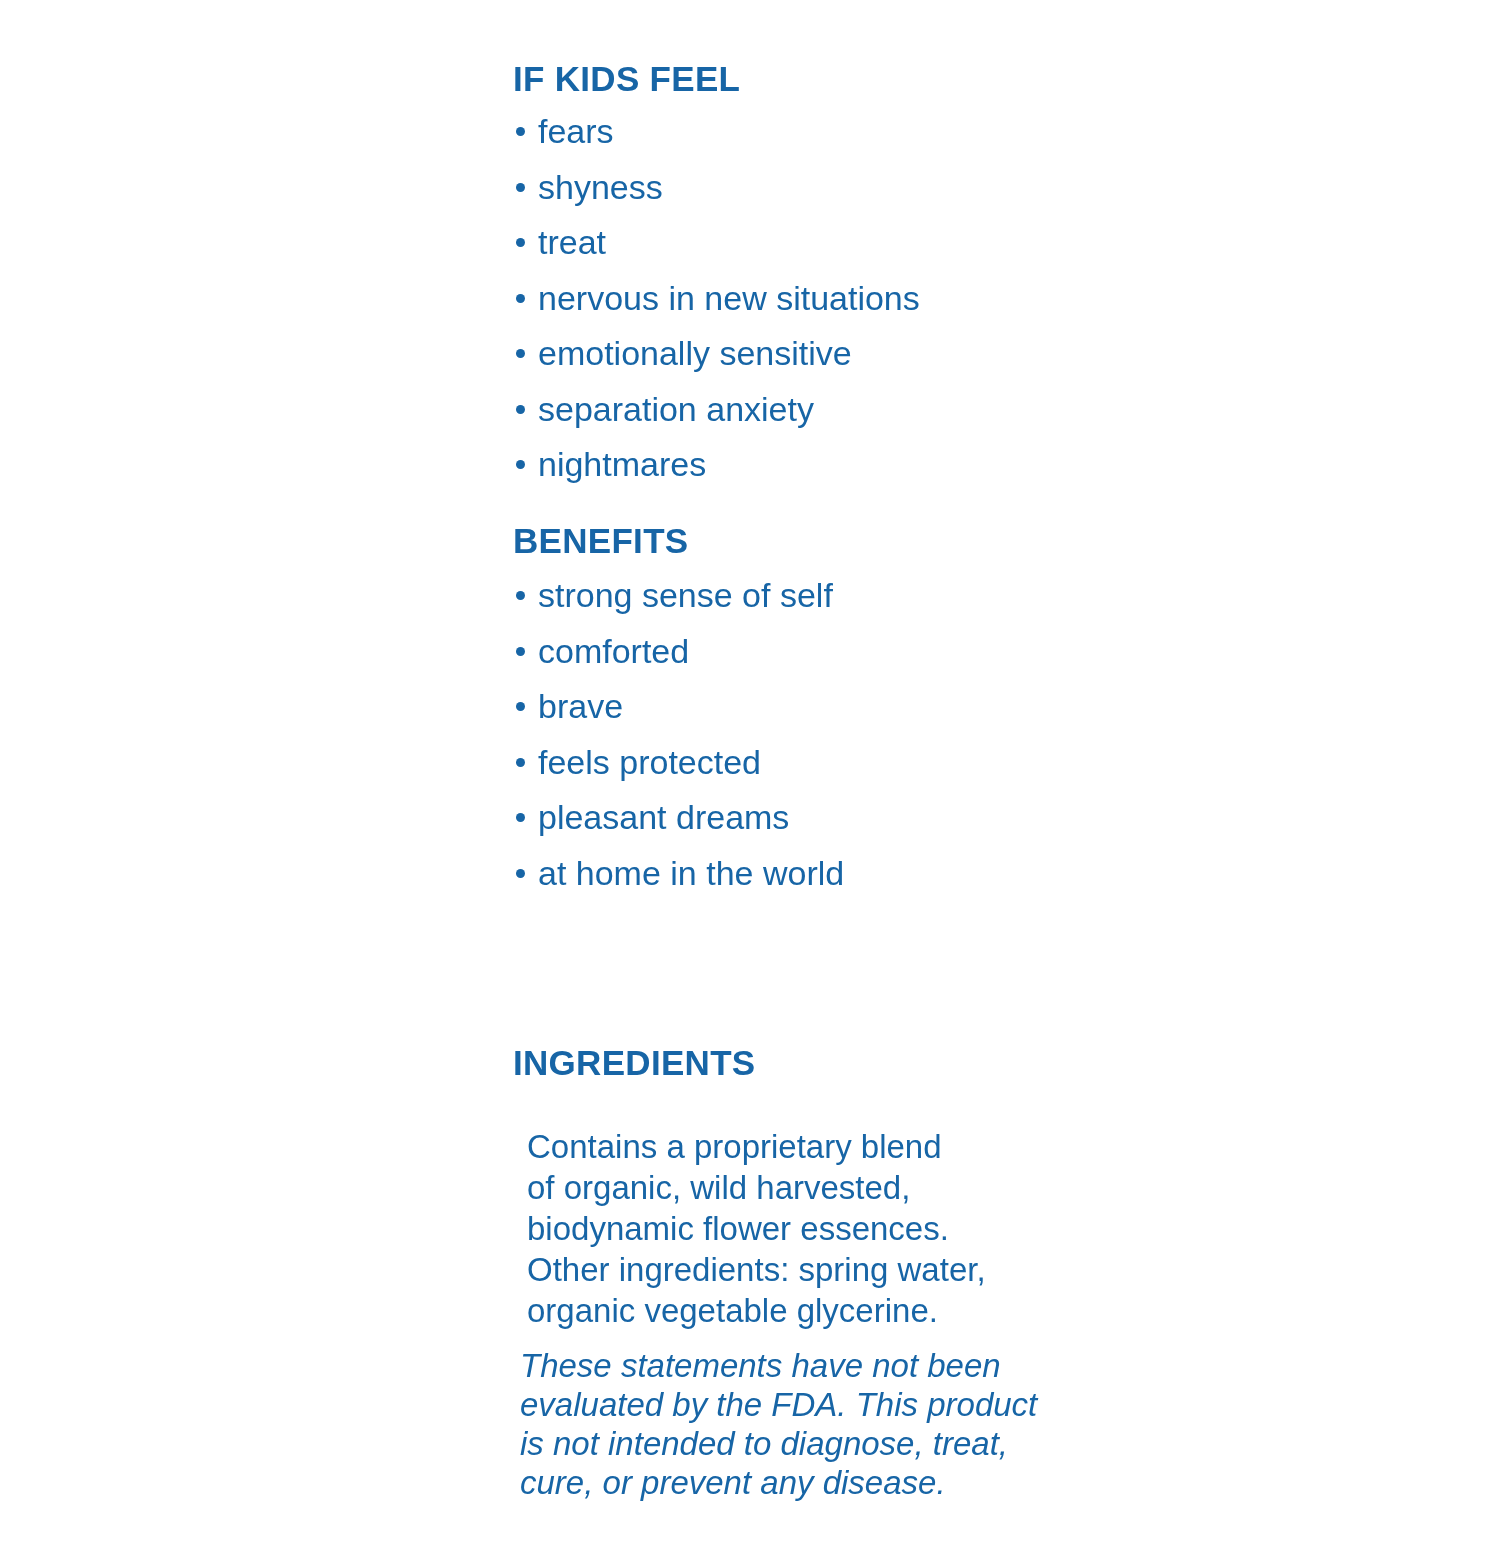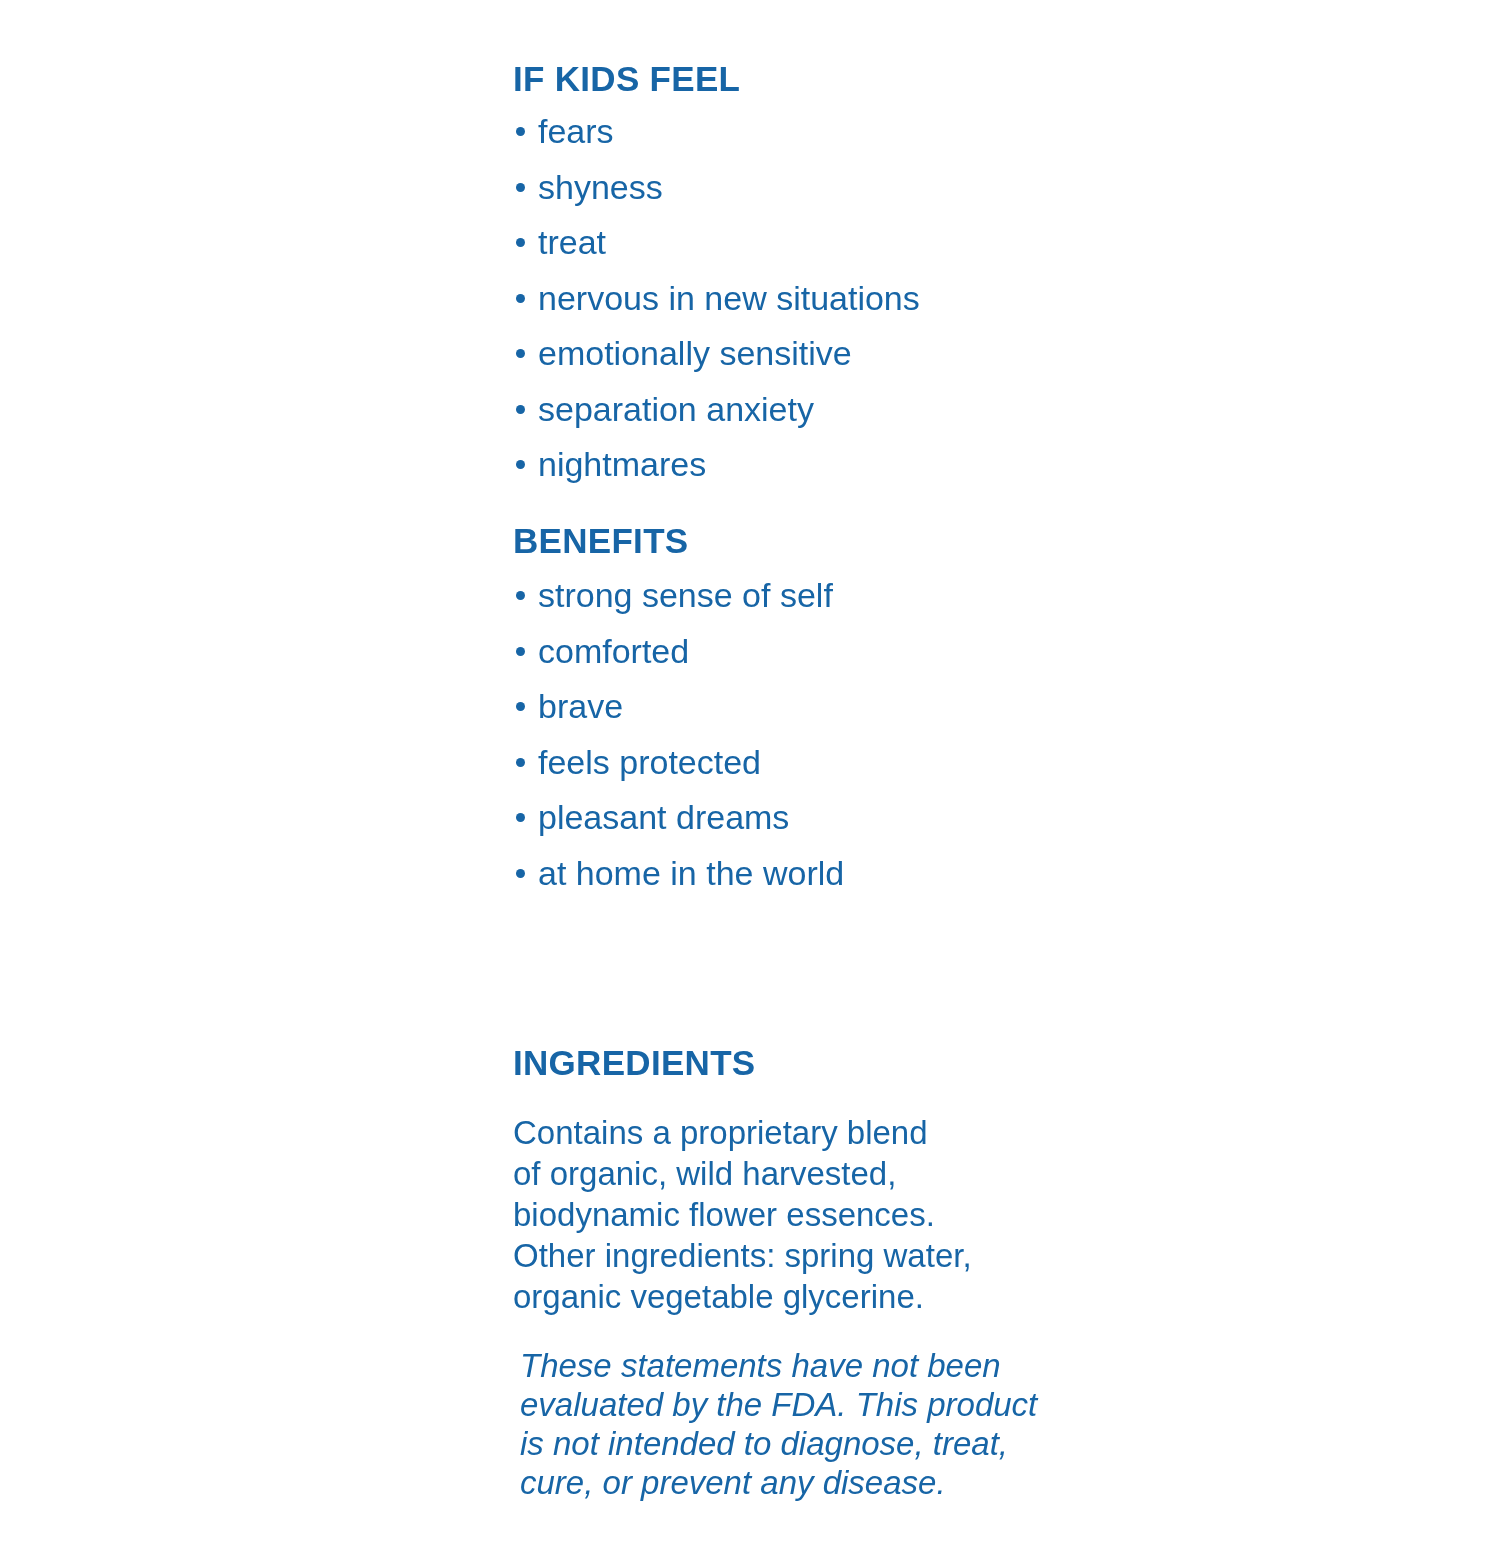--- a/index.html
+++ b/index.html
@@ -43,21 +43,21 @@
   }
   .dot {
     flex: none;
     width: 9px;
     height: 9px;
     border-radius: 50%;
     background: #1765a6;
     margin: 0 13px 0 3px;
   }
   .body-text {
-    margin: 0;
+    margin: 14px;
     font-size: 33px;
     line-height: 41px;
     white-space: pre-line;
     color: #1765a6;
   }
   .disclaimer-text {
     margin: 7px;
     font-size: 33px;
     line-height: 39px;
     font-style: italic;

